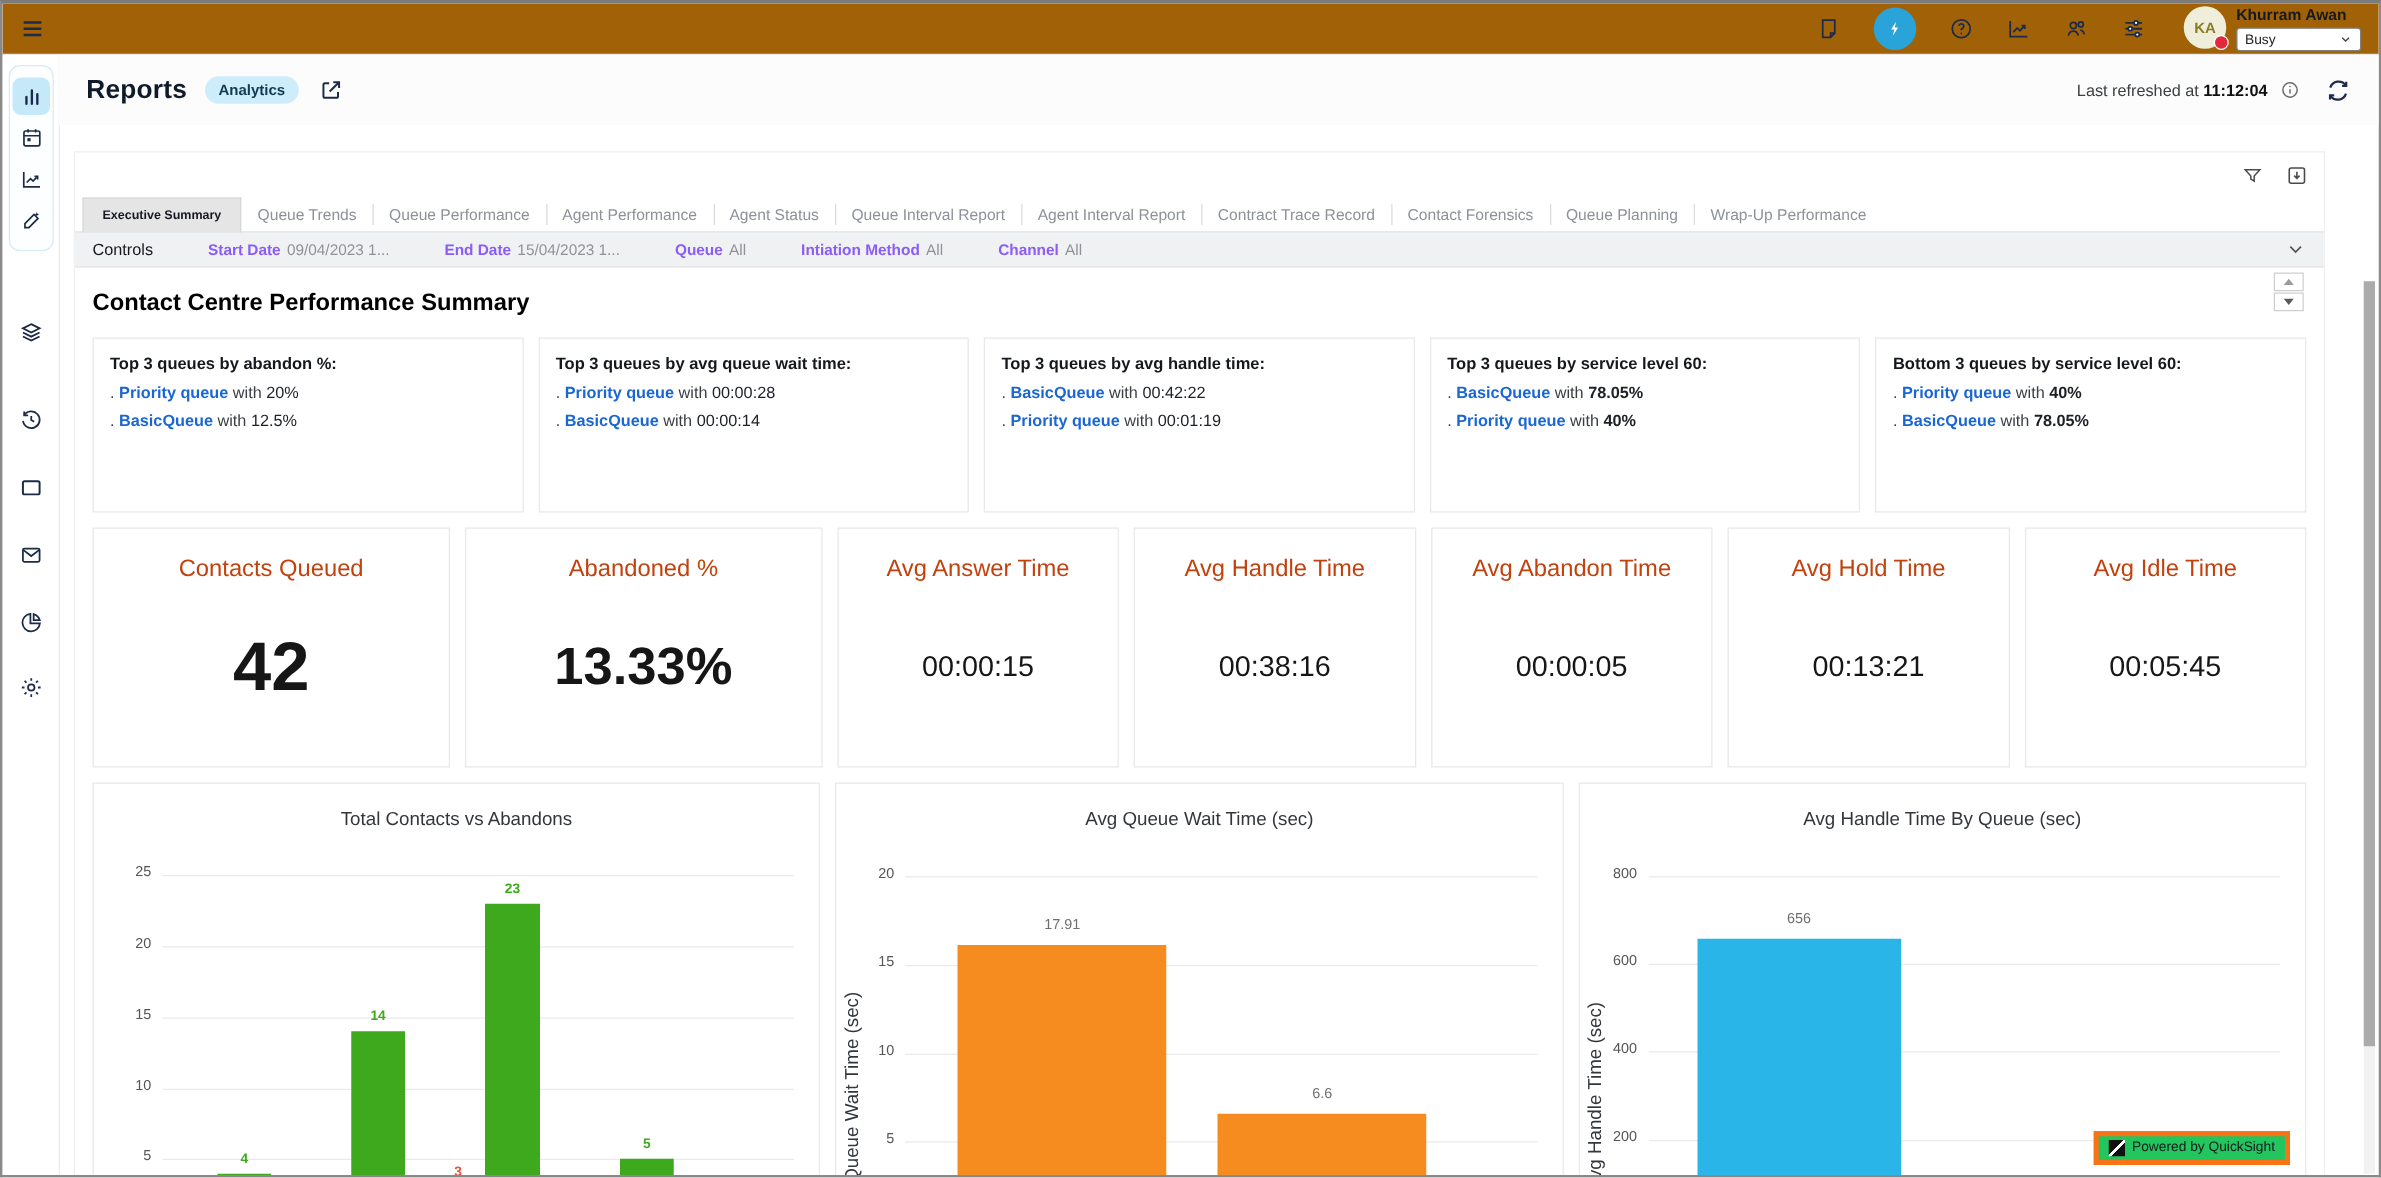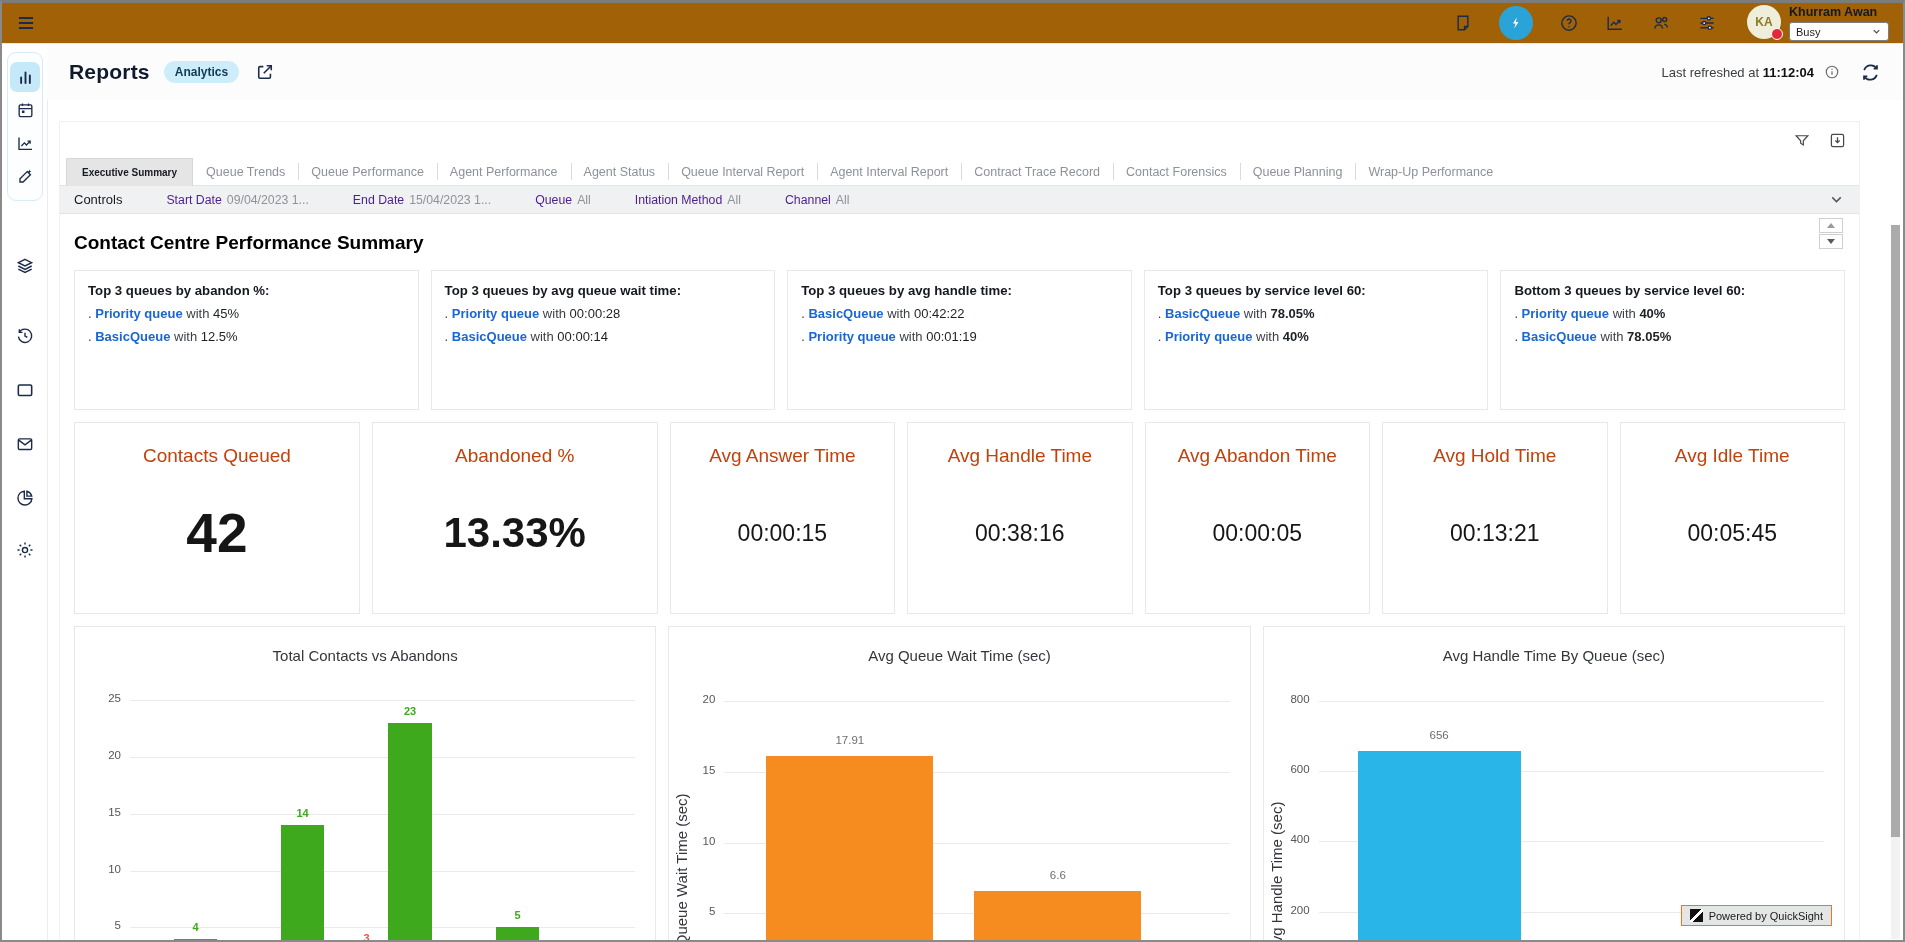--- a/index.html
+++ b/index.html
@@ -42,21 +42,21 @@
   .tabs{display:flex;align-items:stretch;margin:36px 0 0 6px;height:27px;position:relative;z-index:2;}
   .tab{position:relative;display:flex;align-items:center;padding:0 13px;font-size:12.5px;color:#8d9199;cursor:pointer;white-space:nowrap;}
   .tab + .tab::before{content:'';position:absolute;left:0;top:5px;bottom:5px;width:1px;background:#d9dbdd;}
   .tab.active{background:#e5e5e5;border:1px solid #d5d7d9;border-bottom:none;color:#16191f;font-weight:700;font-size:10px;padding:0 15px;margin-bottom:-1px;}
   .tab.active + .tab::before{display:none;}
   
   .controls{height:27px;background:#f0f1f2;border-top:1px solid #e3e4e6;border-bottom:1px solid #e3e4e6;
             display:flex;align-items:center;padding:0 14px;gap:44px;position:relative;}
   .controls-label{font-size:13px;color:#16191f;}
   .filter{font-size:12.3px;color:#8f9297;cursor:pointer;white-space:nowrap;}
-  .filter b{color:#4c1d95;font-weight:400;margin-right:5px;}
+  .filter b{color:#8b5cf6;font-weight:700;margin-right:5px;}
   .controls-chevron{position:absolute;right:14px;top:5px;cursor:pointer}
   
   .section-head{position:relative;padding:18px 14px 14px;}
   .section-title{font-size:19px;font-weight:800;color:#000000;}
   .stepper{position:absolute;right:16px;top:4px;display:flex;flex-direction:column;gap:1px;}
   .step-btn{width:22px;height:13px;border:1px solid #cfcfcf;background:#fff;display:flex;align-items:center;justify-content:center;cursor:pointer}
   .tri-up{width:0;height:0;border-left:4px solid transparent;border-right:4px solid transparent;border-bottom:5px solid #9a9a9a;}
   .tri-down{width:0;height:0;border-left:4px solid transparent;border-right:4px solid transparent;border-top:5px solid #5a5a5a;}
   
   .insights{display:flex;gap:12px;margin:2px 14px 0;}
@@ -78,21 +78,21 @@
   
   .charts{display:flex;gap:12px;margin:12px 14px 0;height:430px;}
   .chart-card{flex:1;border:1px solid #e7e8ea;background:#fff;position:relative;box-sizing:border-box;}
   .chart-title{text-align:center;margin-top:20px;font-size:15px;color:#33373c;}
   .gridline{position:absolute;left:55px;right:20px;height:1px;background:#eaeaea;}
   .tick{position:absolute;left:6px;width:40px;text-align:right;font-size:11.5px;color:#565656;}
   .bar{position:absolute;cursor:pointer;}
   .vlabel{position:absolute;width:80px;text-align:center;font-size:11.5px;color:#6e6e6e;}
   .vlabel.colored{font-weight:700;font-size:11px;}
   .ylab{position:absolute;left:4px;writing-mode:vertical-rl;transform:rotate(180deg);font-size:15px;color:#33373c;text-align:center;}
-  .qs-badge{position:absolute;top:278px;right:12px;background:#e5e5e5;border:1px solid #f97316;display:flex;align-items:flex-end;gap:6px;padding:3px 8px;}
+  .qs-badge{position:absolute;top:278px;right:12px;background:#22c55e;border:4px solid #f97316;display:flex;align-items:flex-start;gap:6px;padding:3px 8px;}
   .qs-logo{width:13px;height:13px;background:linear-gradient(135deg,#111 44%,#fff 44%,#fff 58%,#111 58%);}
   .qs-text{font-size:11px;color:#1a1a1a;}
   
   .scrollbar{position:absolute;right:3px;top:222px;bottom:1px;width:9px;background:#f2f2f2;}
   .scroll-thumb{position:absolute;left:0;top:0;width:9px;height:612px;background:#ababab;cursor:pointer}
 </style>
 </head>
 <body>
 
 <div class="app">
@@ -315,21 +315,21 @@
           </span>
         <span class="step-btn">
             <span class="tri-down"></span>
           </span>
       </span>
     </div>
 
     <div class="insights">
         <div class="insight-card">
           <div class="insight-title">Top 3 queues by abandon %:</div>
-          <div class="insight-line"><span>. </span><span class="queue-link">Priority queue</span><span> with </span><span class="ival">45%</span></div>
+          <div class="insight-line"><span>. </span><span class="queue-link">Priority queue</span><span> with </span><span class="ival">20%</span></div>
           <div class="insight-line"><span>. </span><span class="queue-link">BasicQueue</span><span> with </span><span class="ival">12.5%</span></div>
         </div>
         <div class="insight-card">
           <div class="insight-title">Top 3 queues by avg queue wait time:</div>
           <div class="insight-line"><span>. </span><span class="queue-link">Priority queue</span><span> with </span><span class="ival">00:00:28</span></div>
           <div class="insight-line"><span>. </span><span class="queue-link">BasicQueue</span><span> with </span><span class="ival">00:00:14</span></div>
         </div>
         <div class="insight-card">
           <div class="insight-title">Top 3 queues by avg handle time:</div>
           <div class="insight-line"><span>. </span><span class="queue-link">BasicQueue</span><span> with </span><span class="ival">00:42:22</span></div>

